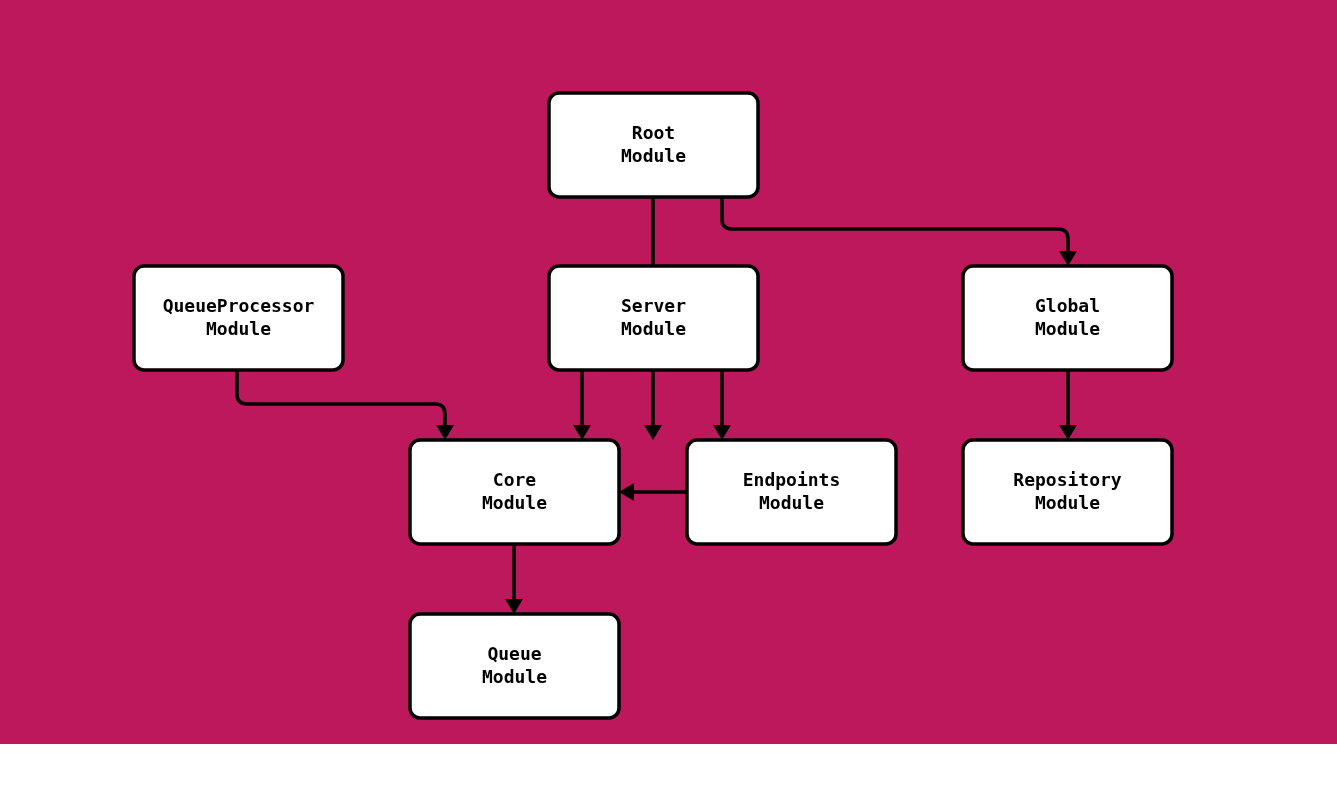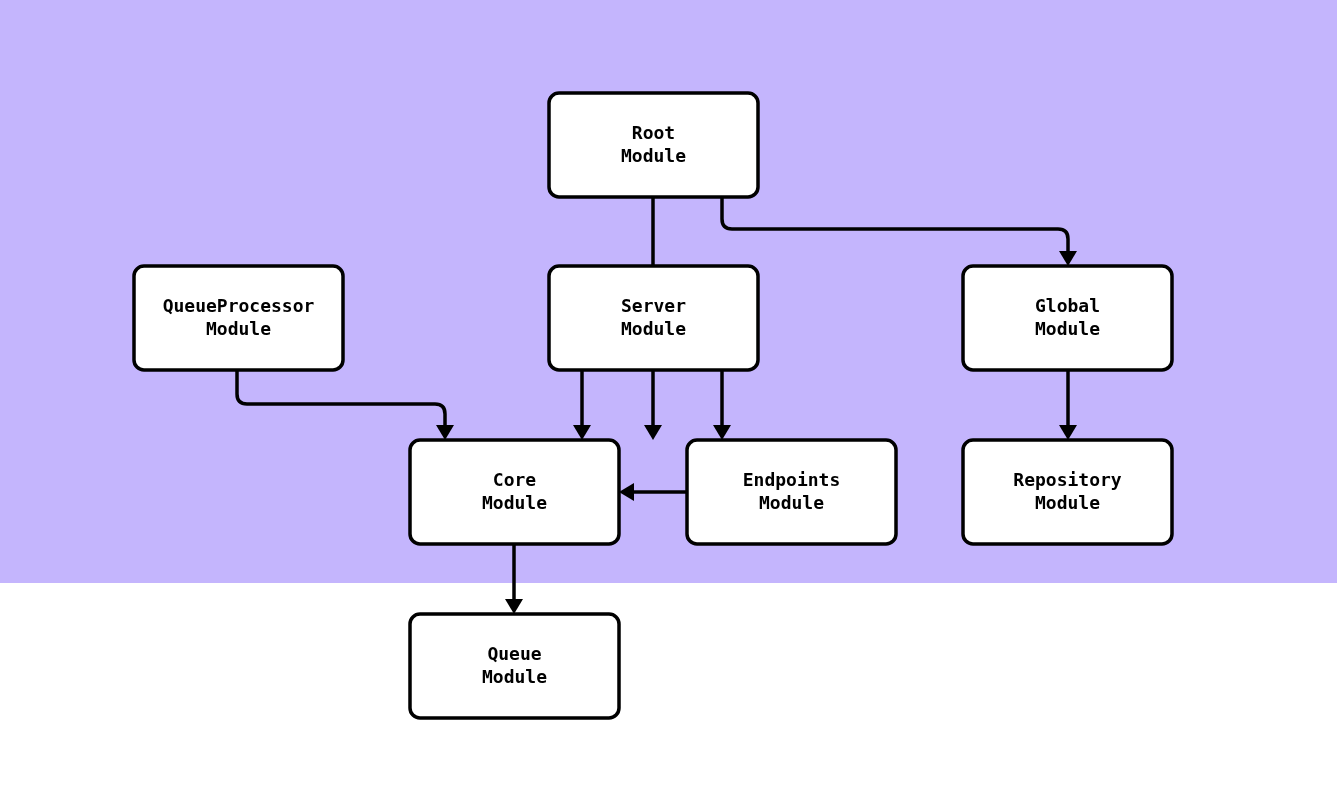--- a/index.html
+++ b/index.html
@@ -10,22 +10,22 @@
   }
   body {
     width: 1337px;
     height: 809px;
     font-family: "DejaVu Sans Mono", "Liberation Mono", monospace;
     overflow: hidden;
   }
   #diagram-canvas {
     position: relative;
     width: 1337px;
-    height: 583px;
-    background: #c4b5fd;
+    height: 744px;
+    background: #be185d;
   }
   svg#diagram-svg {
     position: absolute;
     left: 0;
     top: 0;
     width: 1337px;
     height: 809px;
     display: block;
   }
   .node-box {

